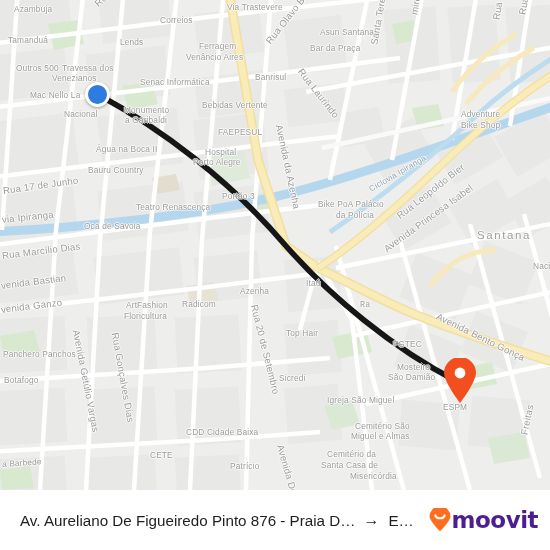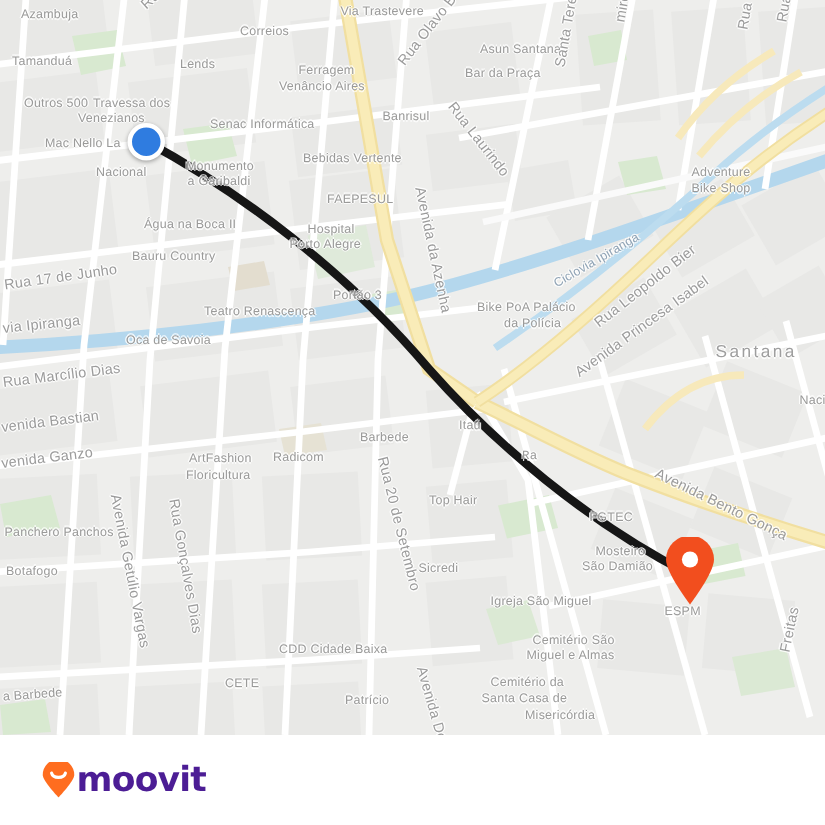--- a/index.html
+++ b/index.html
@@ -352,26 +352,26 @@
         <div class="map-label street" style="left: 398px; top: 212px; transform: rotate(-38deg);">Rua Leopoldo Bier</div>
         <div class="map-label poi" style="left: 136px; top: 203px;">Teatro Renascença</div>
         <div class="map-label street" style="left: 2px; top: 215px; transform: rotate(-6deg);">via Ipiranga</div>
         <div class="map-label poi" style="left: 84px; top: 222px;">Oca de Savoia</div>
         <div class="map-label street" style="left: 385px; top: 245px; transform: rotate(-36deg);">Avenida Princesa Isabel</div>
         <div class="map-label big" style="left: 477px; top: 231px;">Santana</div>
         <div class="map-label poi" style="left: 533px; top: 262px;">Naci</div>
         <div class="map-label street" style="left: 2px; top: 251px; transform: rotate(-7deg);">Rua Marcílio Dias</div>
         <div class="map-label poi" style="left: 306px; top: 279px;">Itaú</div>
         <div class="map-label street" style="left: 1px; top: 281px; transform: rotate(-7deg);">venida Bastian</div>
-        <div class="map-label poi" style="left: 240px; top: 287px;">Barbede</div>
+        <div class="map-label poi" style="left: 240px; top: 287px;">Azenha</div>
         <div class="map-label street" style="left: 1px; top: 305px; transform: rotate(-7deg);">venida Ganzo</div>
         <div class="map-label poi" style="left: 126px; top: 301px;">ArtFashion</div>
         <div class="map-label poi" style="left: 124px; top: 312px;">Floricultura</div>
         <div class="map-label poi" style="left: 182px; top: 300px;">Radicom</div>
-        <div class="map-label poi" style="left: 348px; top: 300px; font-family: Liberation Mono, monospace;">Ra</div>
+        <div class="map-label poi" style="left: 360px; top: 300px; font-family: Liberation Mono, monospace;">Ra</div>
         <div class="map-label street" style="left: 437px; top: 311px; transform: rotate(26deg);">Avenida Bento Gonça</div>
         <div class="map-label street" style="left: 254px; top: 300px; transform: rotate(76deg);">Rua 20 de Setembro</div>
         <div class="map-label street" style="left: 76px; top: 325px; transform: rotate(79deg);">Avenida Getúlio Vargas</div>
         <div class="map-label street" style="left: 115px; top: 328px; transform: rotate(80deg);">Rua Gonçalves Dias</div>
         <div class="map-label poi" style="left: 3px; top: 350px;">Panchero Panchos</div>
         <div class="map-label poi" style="left: 286px; top: 329px;">Top Hair</div>
         <div class="map-label poi" style="left: 393px; top: 340px;">FGTEC</div>
         <div class="map-label poi" style="left: 397px; top: 363px;">Mosteiro</div>
         <div class="map-label poi" style="left: 388px; top: 373px;">São Damião</div>
         <div class="map-label poi" style="left: 4px; top: 376px;">Botafogo</div>
@@ -397,20 +397,25 @@
       <svg width="34" height="46" viewBox="0 0 34 46">
         <path d="M17 45 C 17 45, 33 24, 33 15 A 16 16 0 1 0 1 15 C 1 24, 17 45, 17 45 Z" fill="#f24e1e"></path>
         <circle cx="17" cy="15" r="5.4" fill="#ffffff"></circle>
       </svg>
     </div>
 
 
   </div>
 
   <div id="bottom-bar">
+    <div id="route-summary">
+      <span id="route-origin">Av. Aureliano De Figueiredo Pinto 876 - Praia D…</span>
+      <span id="route-arrow">→</span>
+      <span id="route-dest">E…</span>
+    </div>
     <div id="moovit-logo">
       <svg id="moovit-pin" width="22" height="24" viewBox="0 0 22 24">
         <path d="M11 23.5 C 11 23.5, 21.5 12.6, 21.5 8.6 A 10.5 10.5 0 1 0 0.5 8.6 C 0.5 12.6, 11 23.5, 11 23.5 Z" fill="#ff6d1f"></path>
         <path d="M6.4 7.4 C 7.3 11.2, 14.7 11.2, 15.6 7.4" stroke="#ffffff" stroke-width="2.1" fill="none" stroke-linecap="round"></path>
       </svg>
       <span id="moovit-wordmark">moovit</span>
     </div>
   </div>
 
 </div>

